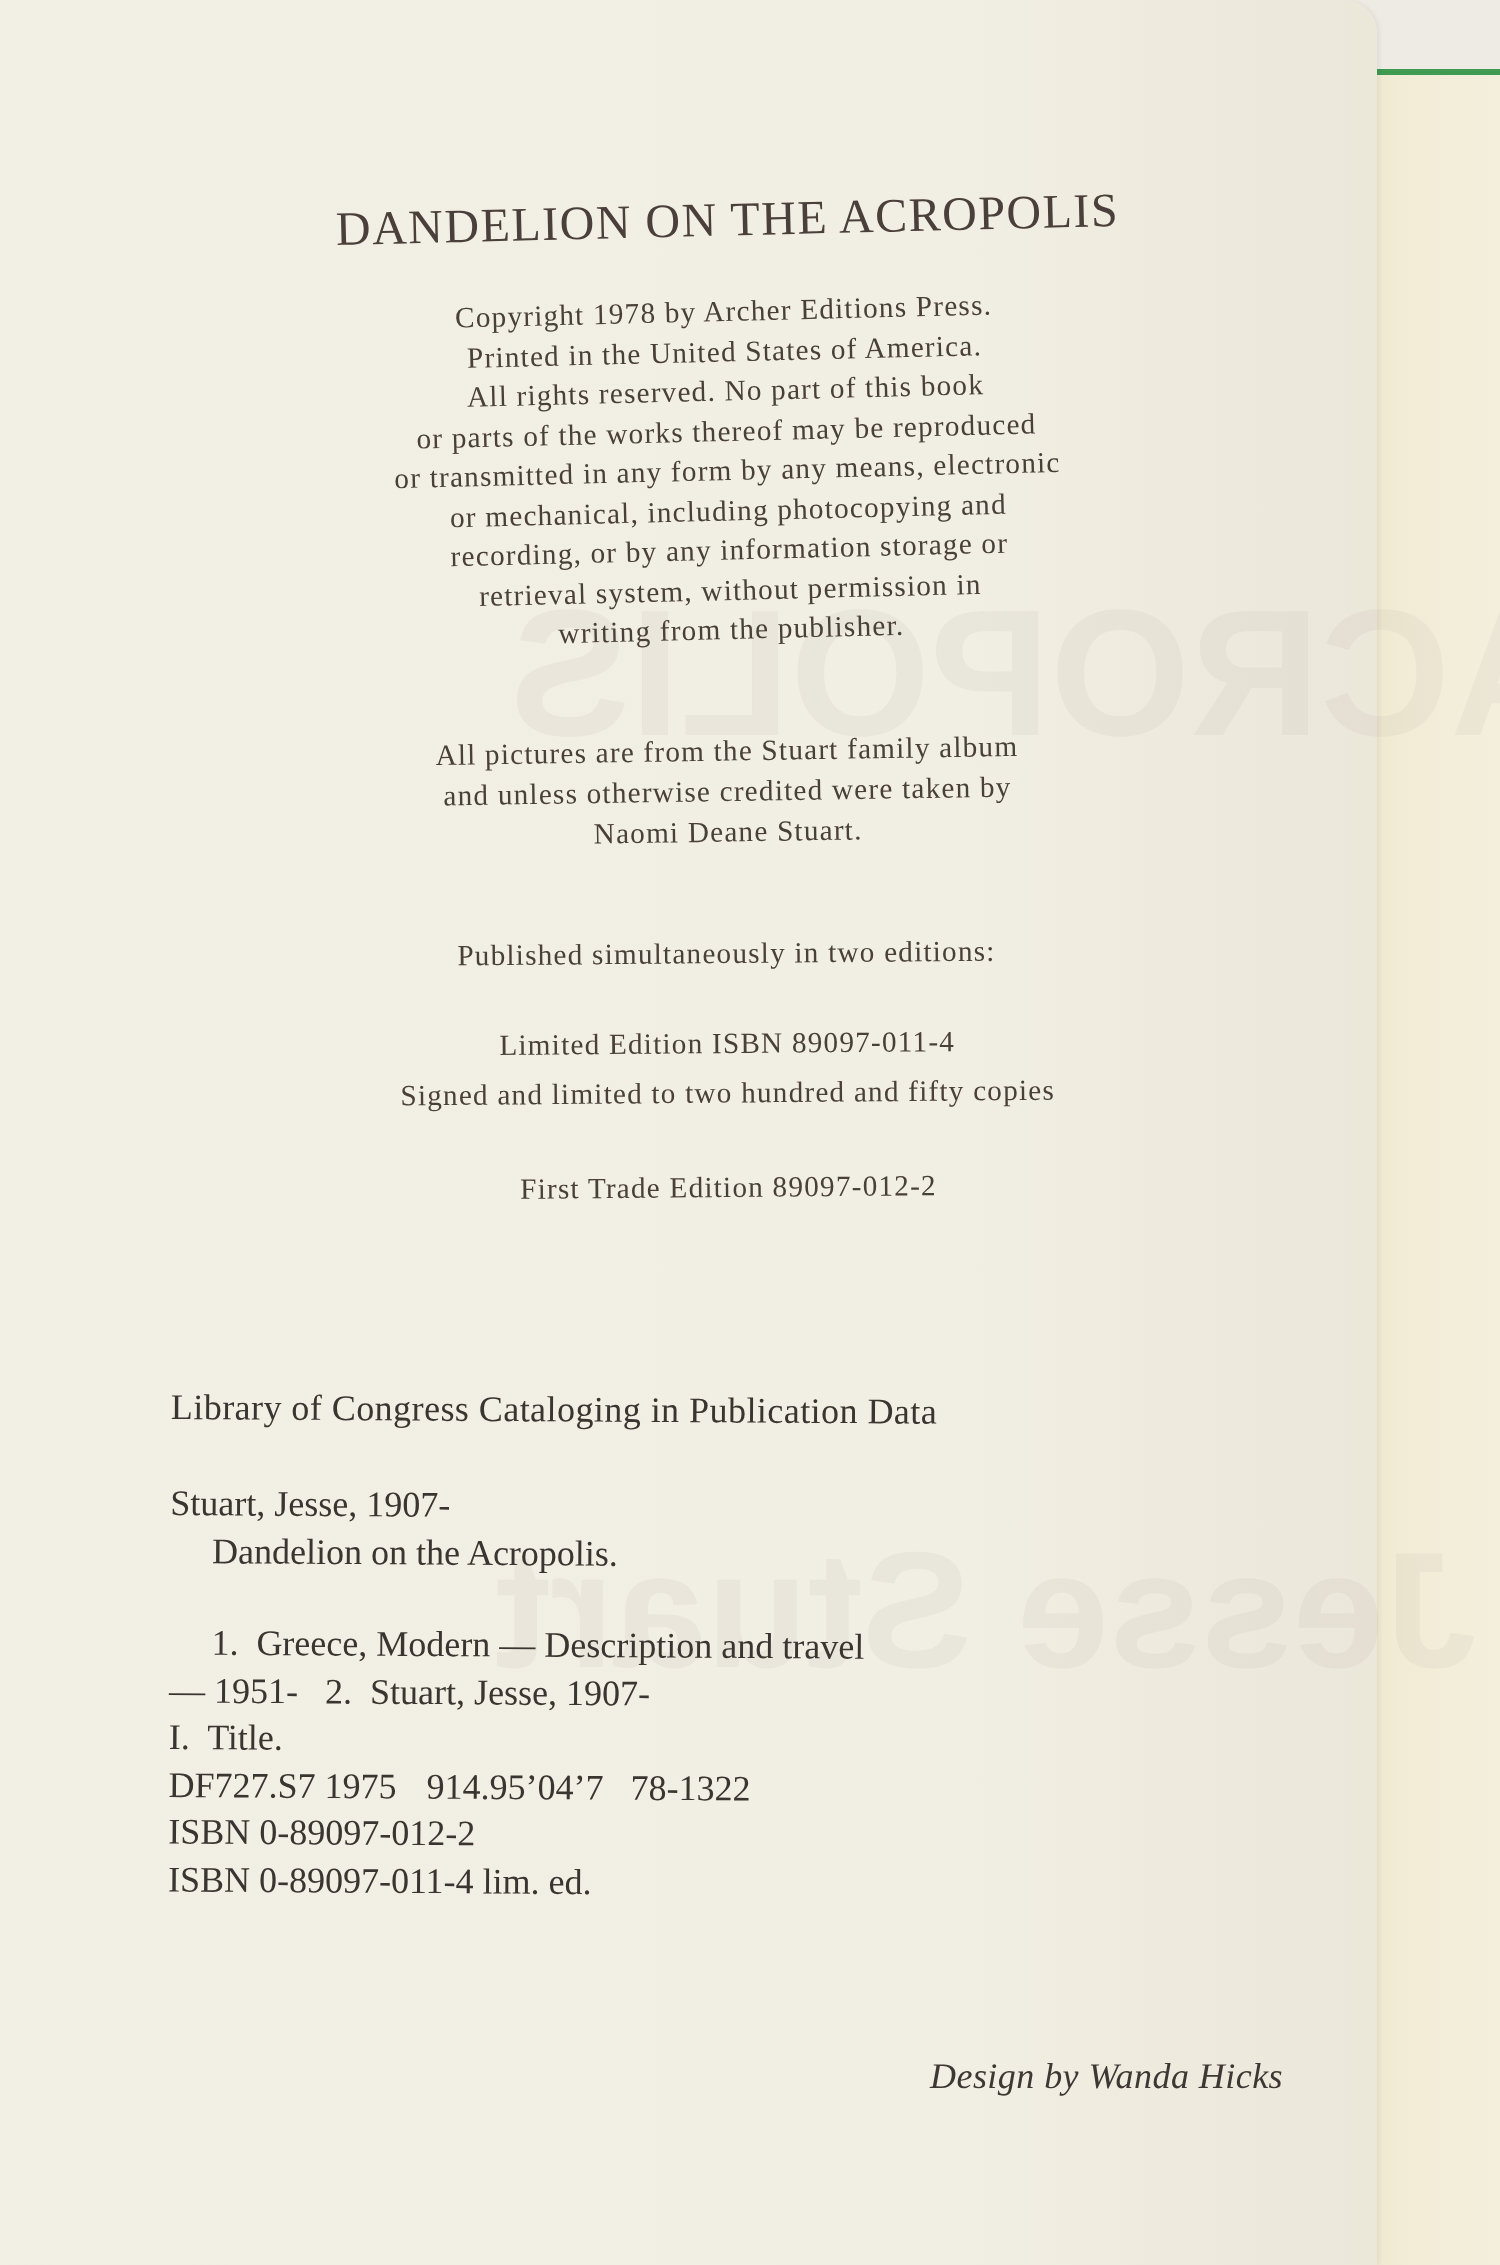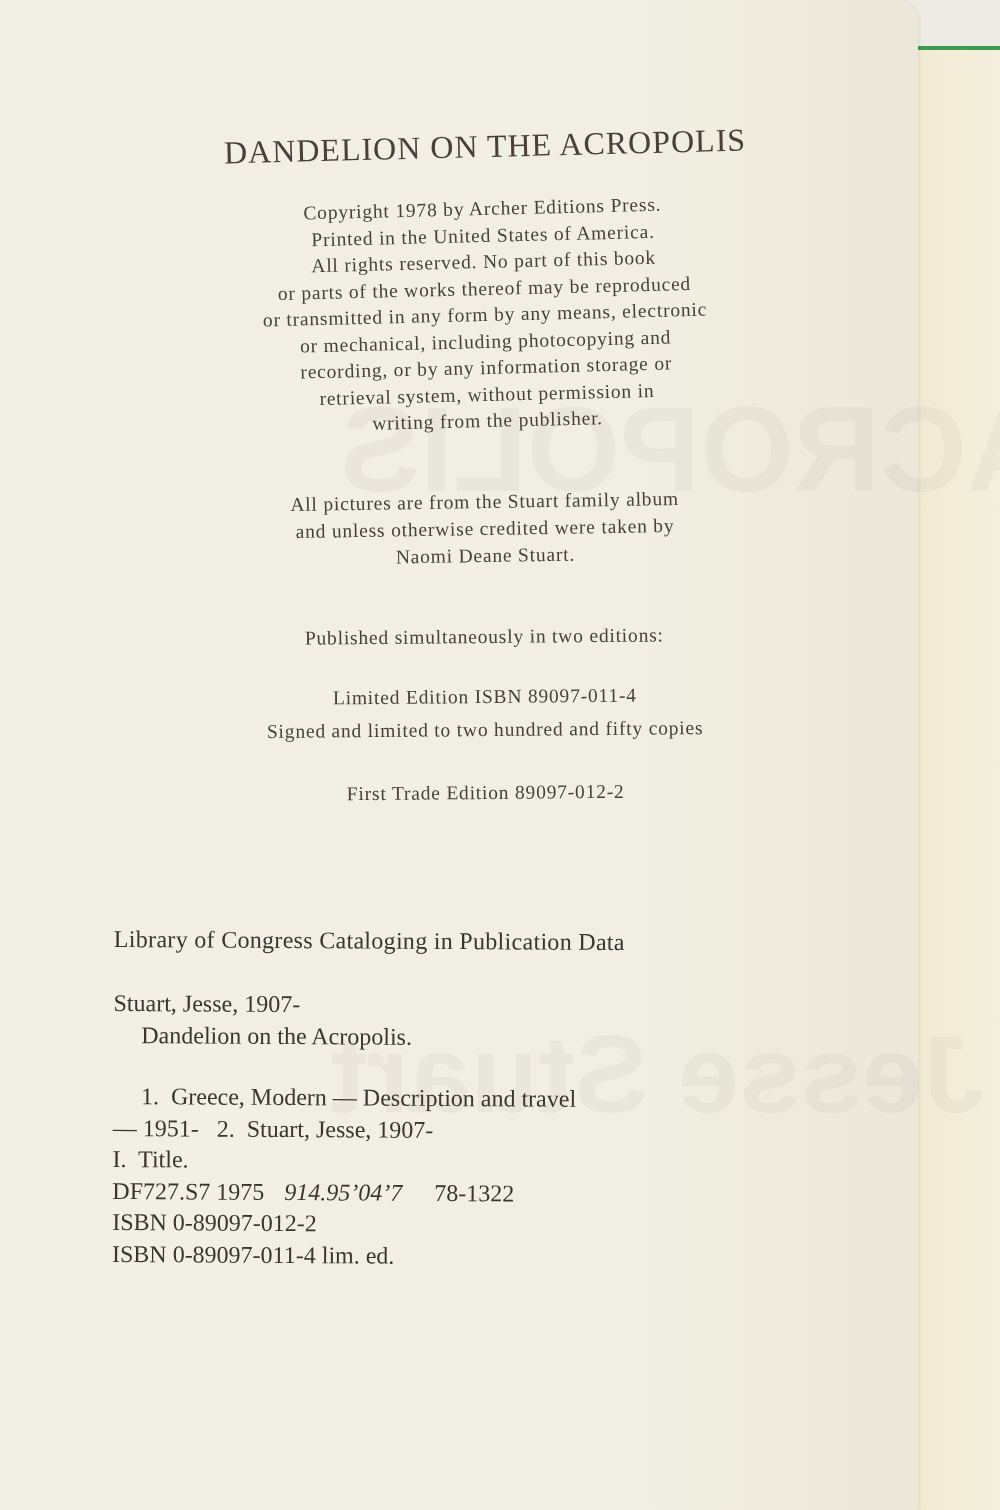--- a/index.html
+++ b/index.html
@@ -93,22 +93,22 @@
       color: #3b3531;
       font-size: 24px;
       transform: rotate(0.35deg);
       transform-origin: left top;
     }
     .cip .cip-heading { height: 64px; white-space: nowrap; letter-spacing: 0.3px; }
     .cip .cip-line { white-space: nowrap; height: 31.5px; }
     .cip .indent { padding-left: 28px; }
     .cip .gap { height: 30px; }
     .cip-class span { display: inline-block; }
-    .sp1 { margin-left: 20px; font-style: italic; }
-    .sp2 { margin-left: 32px; }
+    .sp1 { margin-left: 20px; }
+    .sp2 { margin-left: 18px; }
     .design {
       position: absolute;
       left: 620px;
       top: 1372px;
       font-family: "Liberation Serif", serif;
       font-style: italic;
       font-size: 24px;
       color: #3e3733;
       white-space: nowrap;
       letter-spacing: 0.3px;
@@ -169,13 +169,14 @@
     <div class="cip-line indent" style="white-space:pre;">1.  Greece, Modern — Description and travel</div>
     <div class="cip-line" style="white-space:pre;">— 1951-   2.  Stuart, Jesse, 1907-</div>
     <div class="cip-line" style="white-space:pre;">I.  Title.</div>
     <div class="cip-line cip-class">
       <span>DF727.S7 1975</span><span class="sp1">914.95’04’7</span><span class="sp2">78-1322</span>
     </div>
     <div class="cip-line">ISBN 0-89097-012-2</div>
     <div class="cip-line">ISBN 0-89097-011-4 lim. ed.</div>
   </div>
 
+  <div class="design">Design by Wanda Hicks</div>
 </div>
 
 </body></html>

